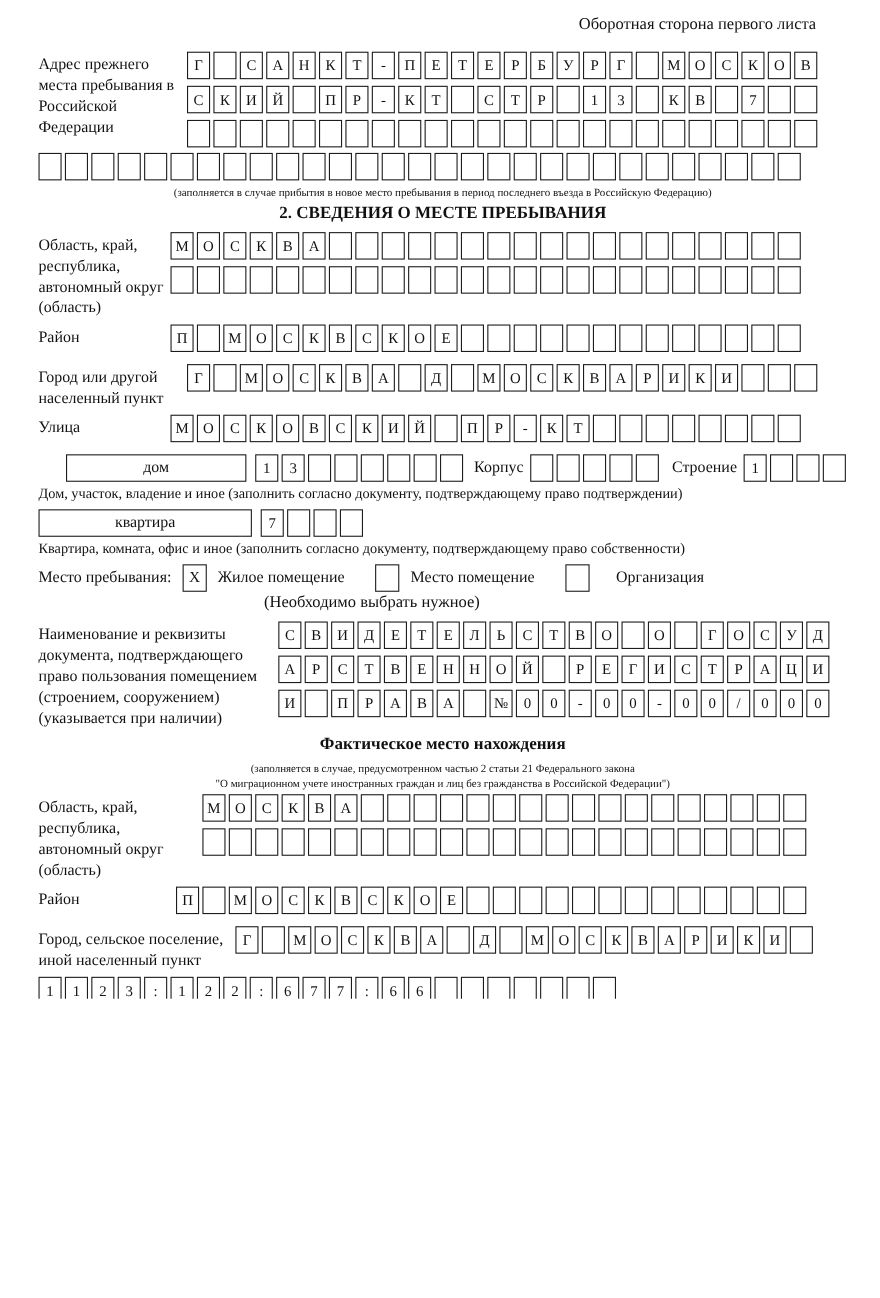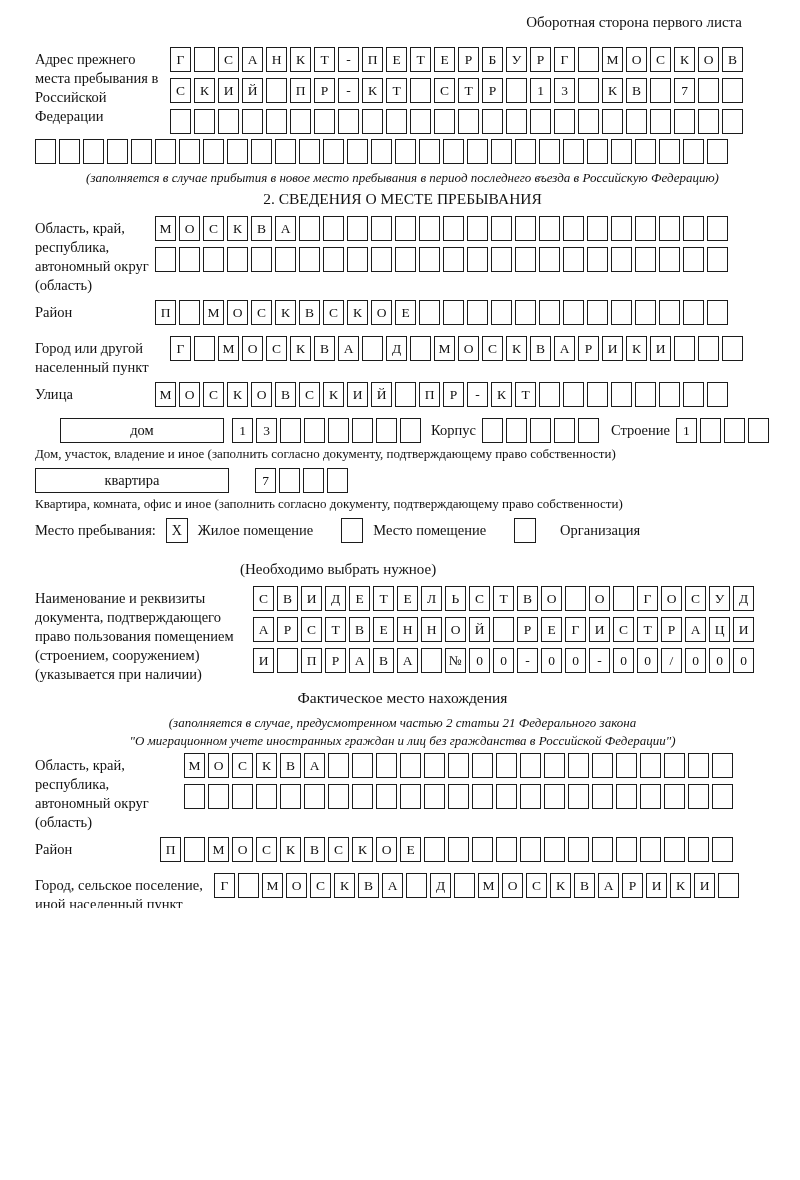--- a/index.html
+++ b/index.html
@@ -11,24 +11,24 @@
   .corner{text-align:right;padding-right:28px;font-size:15px;margin-bottom:16px;}
   .field{display:flex;margin-bottom:5px;}
   .flabel{font-size:14.5px;line-height:19px;padding-top:3px;box-sizing:border-box;padding-right:6px;}
   .rows{flex:1;}
   .cellrow{display:flex;gap:3px;margin-bottom:6px;}
   .cell{flex:0 0 19px;width:19px;height:23px;border:1.6px solid #1c1c1c;
         display:flex;align-items:center;justify-content:center;font-size:13.5px;line-height:1;background:#fff;}
   .widebox{border:1.6px solid #1c1c1c;height:23px;display:flex;align-items:center;justify-content:center;
            font-size:14.5px;box-sizing:content-box;}
   .inline-label{font-size:14.5px;white-space:nowrap;}
-  .note-center{text-align:center;font-size:13px;margin:2px 0 4px 0;font-style:italic;}
+  .note-center{text-align:center;font-size:10px;margin:2px 0 4px 0;}
   .note-left{font-size:13px;margin:1px 0 6px 0;}
-  .h-center{text-align:center;font-weight:normal;font-size:15.5px;margin:4px 0 8px 0;}
-  .cbrow{display:flex;align-items:center;font-size:14.5px;margin-bottom:18px;}
+  .h-center{text-align:center;font-weight:bold;font-size:15.5px;margin:4px 0 8px 0;}
+  .cbrow{display:flex;align-items:center;font-size:14.5px;margin-bottom:2px;}
   .cb{flex:0 0 20px;width:20px;height:23px;border:1.6px solid #1c1c1c;display:flex;align-items:center;
       justify-content:center;font-size:14px;margin:0 10px;}
   .cb.spaced{margin-left:28px;}
   .choose-note{font-size:15px;margin:1px 0 8px 205px;}
   .stamp-box{width:368px;height:173px;border:2px solid #1c1c1c;margin:4px 0 0 360px;box-sizing:border-box;}
   .stamp-caption{width:470px;margin:6px 0 0 308px;text-align:center;font-size:13.5px;line-height:20px;}
   .lw120{flex:0 0 120px;} .lw125{flex:0 0 125px;} .lw135{flex:0 0 135px;}
   .lw149{flex:0 0 149px;} .lw179{flex:0 0 179px;} .lw187{flex:0 0 187px;} .lw218{flex:0 0 218px;}
   .mb0{margin-bottom:0;}
 </style>
@@ -332,23 +332,23 @@
         <span class="cell"></span>
       </div>
     <span class="inline-label" style="margin:0 6px 0 12px;">Строение</span>
     <div class="cellrow mb0">
         <span class="cell">1</span>
         <span class="cell"></span>
         <span class="cell"></span>
         <span class="cell"></span>
       </div>
   </div>
-  <div class="note-left">Дом, участок, владение и иное (заполнить согласно документу, подтверждающему право собственности)</div>
-
-  <div class="cbrow" style="margin-bottom:3px;gap:18px;">
+  <div class="note-left">Дом, участок, владение и иное (заполнить согласно документу, подтверждающему право подтверждении)</div>
+
+  <div class="cbrow" style="margin-bottom:3px;">
     <div class="widebox" style="width:192px;margin-right:8px;">квартира</div>
     <div class="cellrow mb0">
         <span class="cell">7</span>
         <span class="cell"></span>
         <span class="cell"></span>
         <span class="cell"></span>
       </div>
   </div>
   <div class="note-left">Квартира, комната, офис и иное (заполнить согласно документу, подтверждающему право собственности)</div>
 

